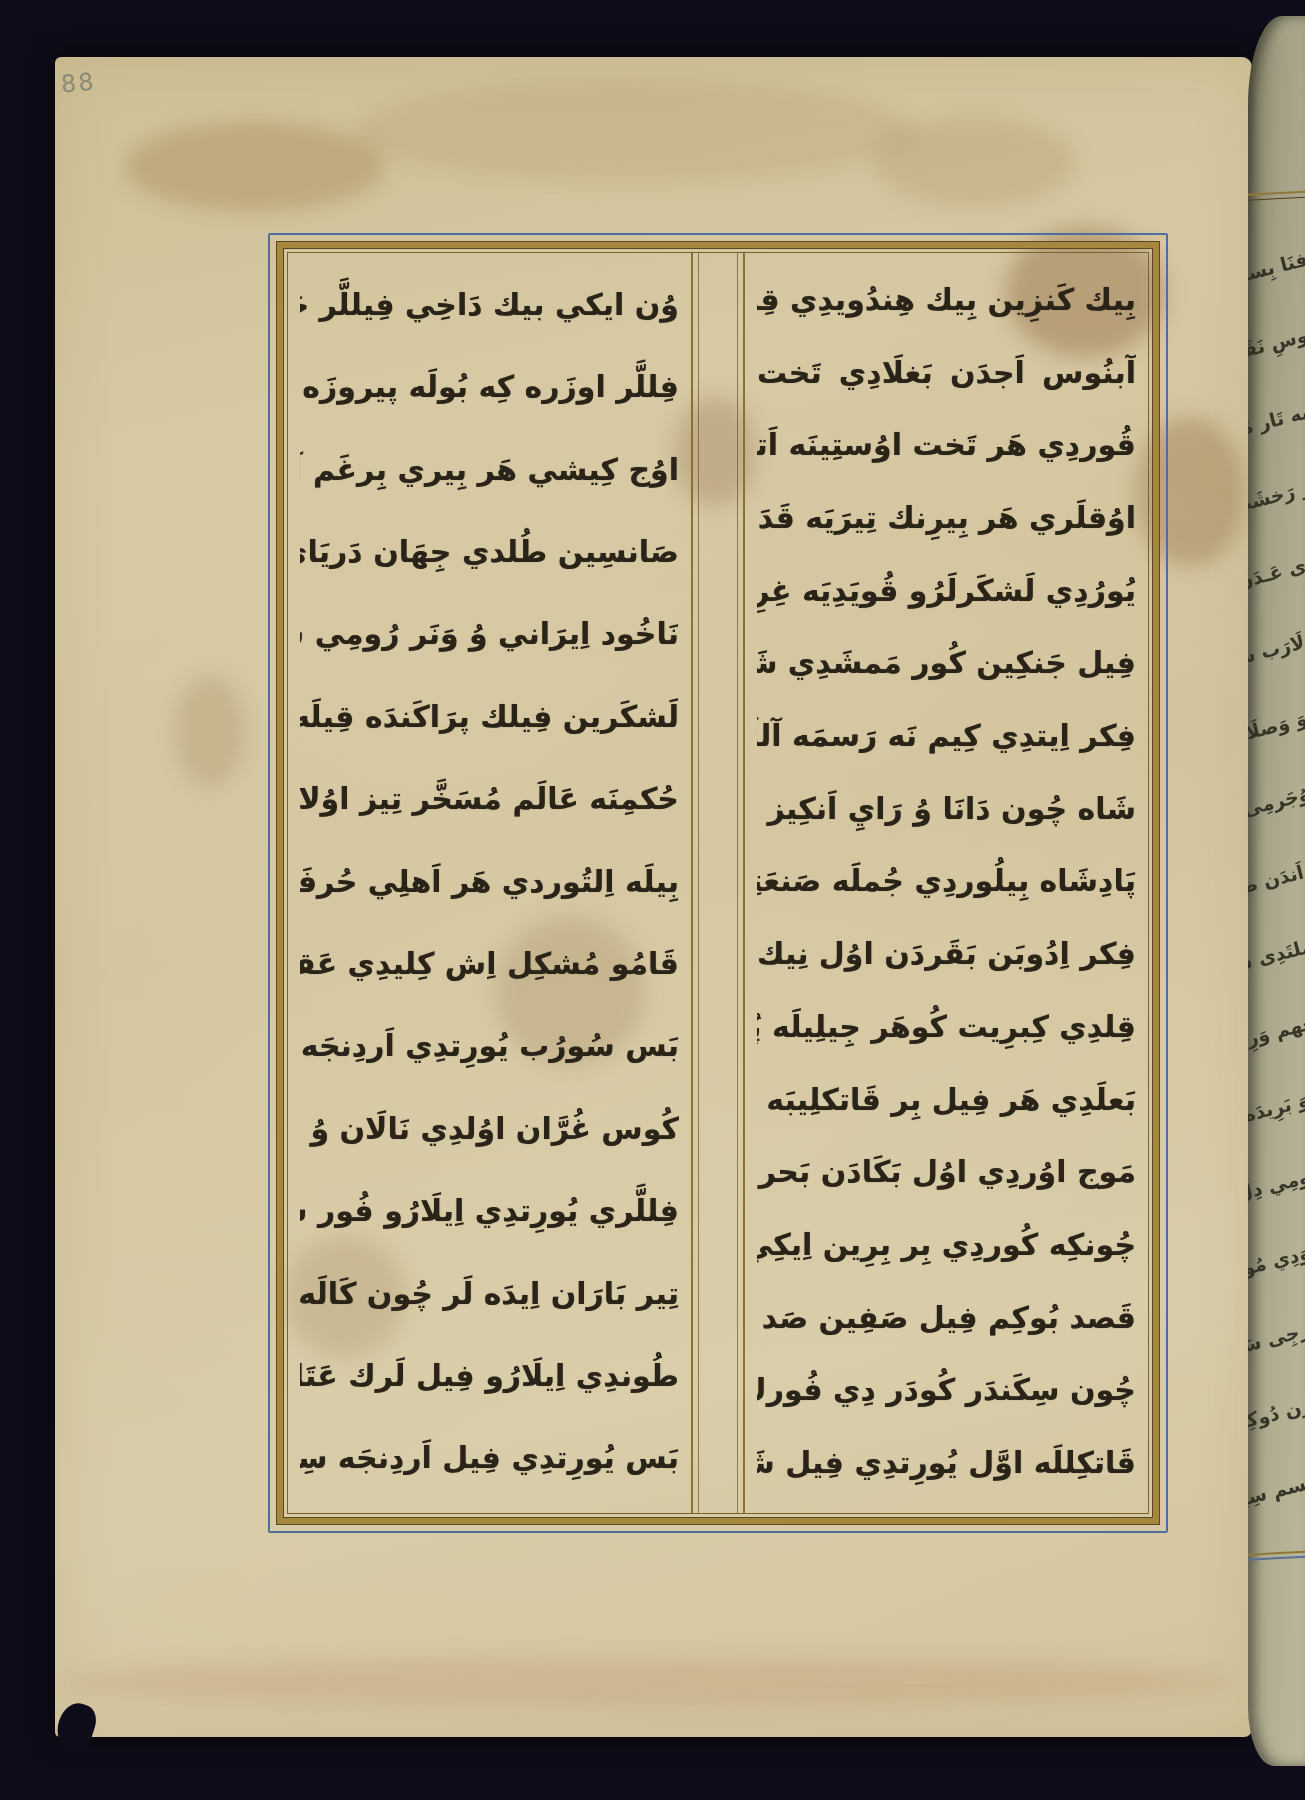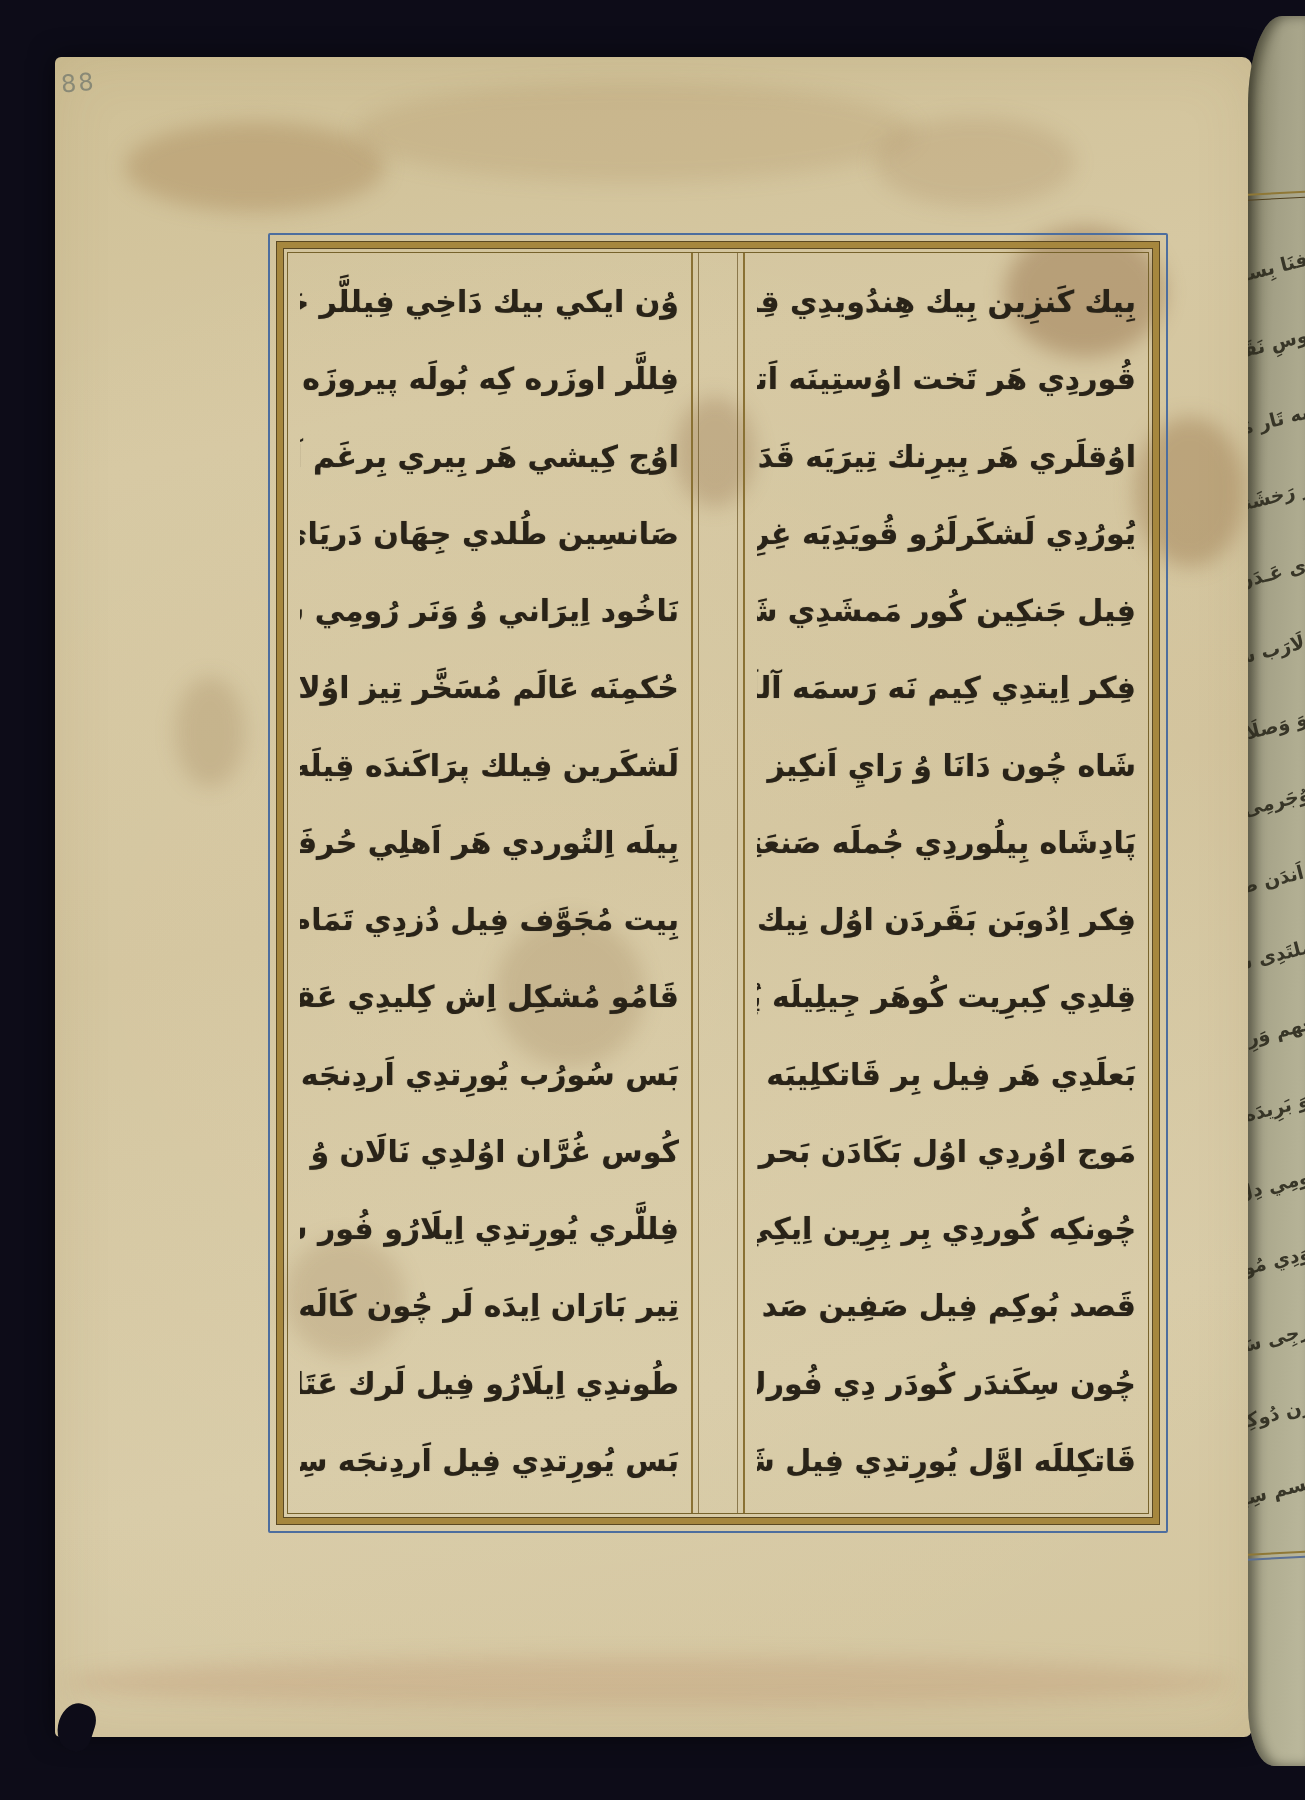--- a/index.html
+++ b/index.html
@@ -111,30 +111,27 @@
                 <div class="line">
                 <span class="verse-text">اوُج كِيشي هَر بِيري بِرغَم آن بَلَنك</span>
               </div>
                 <div class="line">
                 <span class="verse-text">صَانسِين طُلدي جِهَان دَريَاي دِيو</span>
               </div>
                 <div class="line">
                 <span class="verse-text">نَاخُود اِيرَاني وُ وَنَر رُومِي سُوَار</span>
               </div>
                 <div class="line">
+                <span class="verse-text">لَشكَرين فِيلك پرَاكَندَه قِيلَه</span>
+              </div>
+                <div class="line">
                 <span class="verse-text">حُكمِنَه عَالَم مُسَخَّر تِيز اوُلا</span>
               </div>
                 <div class="line">
-                <span class="verse-text">لَشكَرين فِيلك پرَاكَندَه قِيلَه</span>
-              </div>
-                <div class="line">
                 <span class="verse-text">بِيلَه اِلتُوردي هَر اَهلِي حُرفَتِي</span>
-              </div>
-                <div class="line">
-                <span class="verse-text">بِيت مُجَوَّف فِيل دُزدِي تَمَام</span>
               </div>
                 <div class="line">
                 <span class="verse-text">قَامُو مُشكِل اِش كِليدِي عَقد دُر</span>
               </div>
                 <div class="line">
                 <span class="verse-text">بَس سُورُب يُورِتدِي اَردِنجَه سِپَاه</span>
               </div>
                 <div class="line">
                 <span class="verse-text">كُوس غُرَّان اوُلدِي نَالَان وُ نَفِير</span>
               </div>
@@ -151,20 +148,23 @@
                 <span class="verse-text">بَس يُورِتدِي فِيل اَردِنجَه سِيَاه</span>
               </div>
               </div>
 
             <div class="gutter"></div>
 
             <div class="col">
 
             <div class="line">
                 <span class="verse-text">بِيك كَنزِين بِيك هِندُويدِي قِيرَه رُويِي</span>
+              </div>
+                <div class="line">
+                <span class="verse-text">آبنُوس اَجدَن بَغلَادِي تَخت</span>
               </div>
                 <div class="line">
                 <span class="verse-text">قُوردِي هَر تَخت اوُستِينَه اَتمَا كَه جَنك</span>
               </div>
                 <div class="line">
                 <span class="verse-text">اوُقلَري هَر بِيرِنك تِيرَيَه قَدَر</span>
               </div>
                 <div class="line">
                 <span class="verse-text">يُورُدِي لَشكَرلَرُو قُويَدِيَه غِرِيو</span>
               </div>

